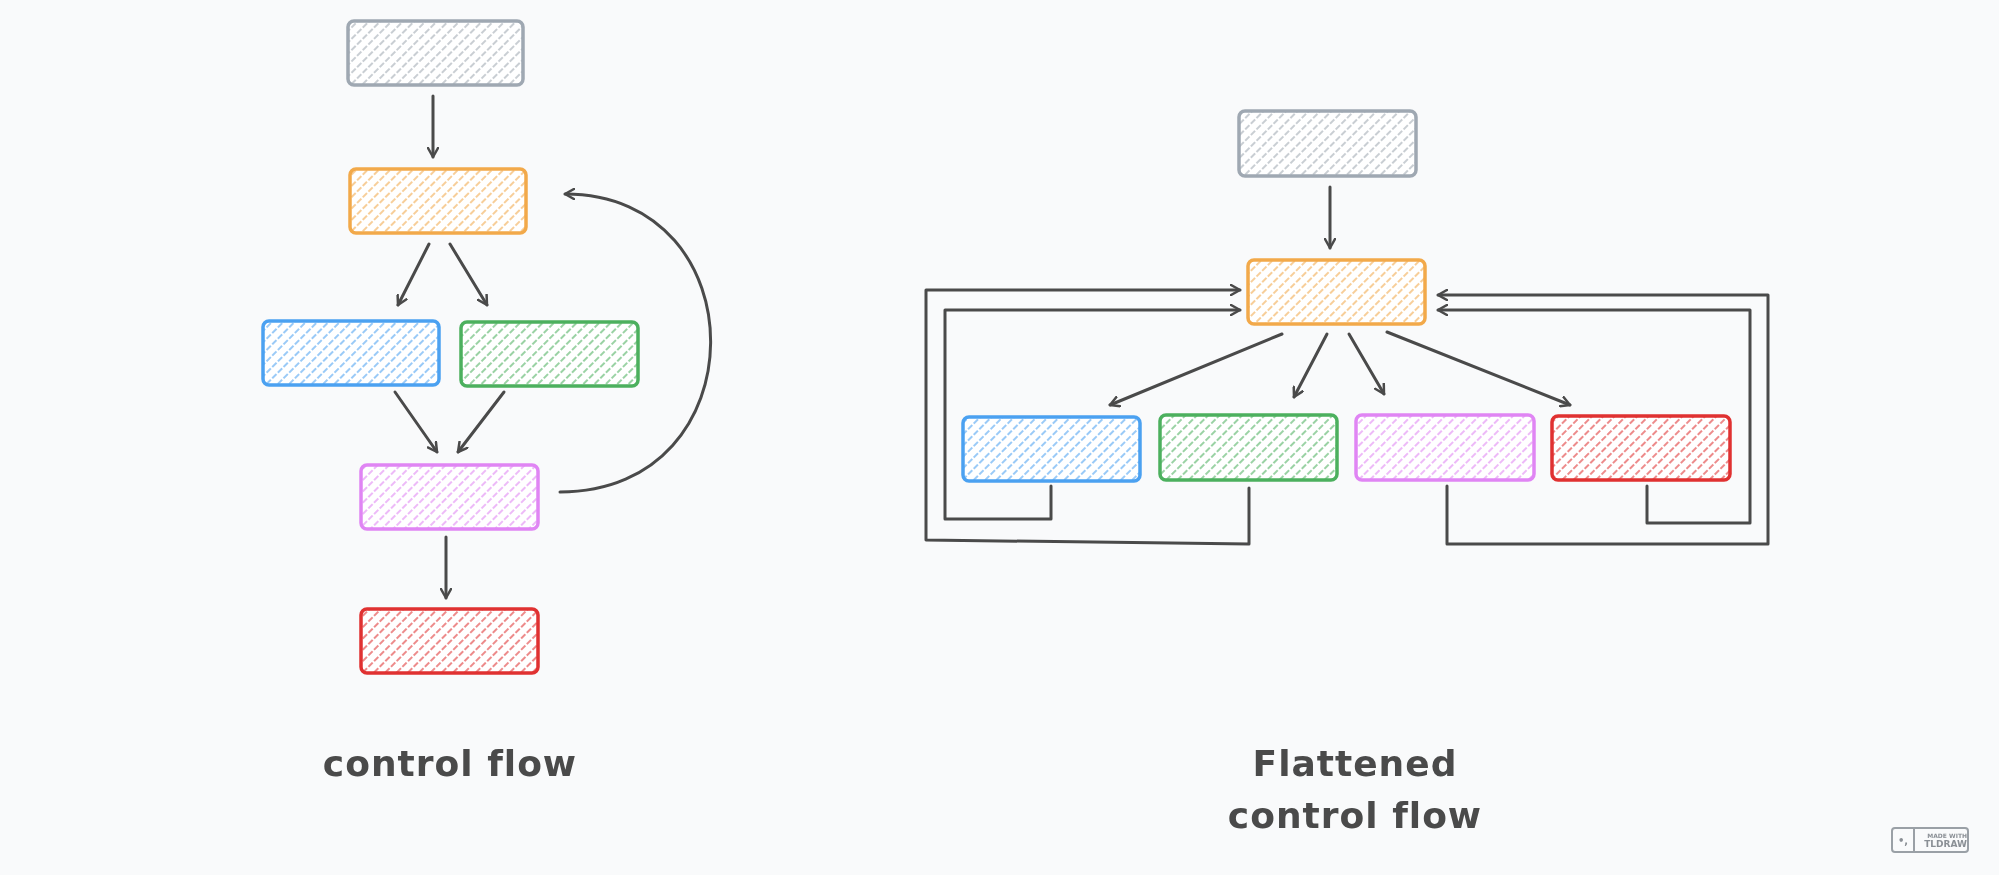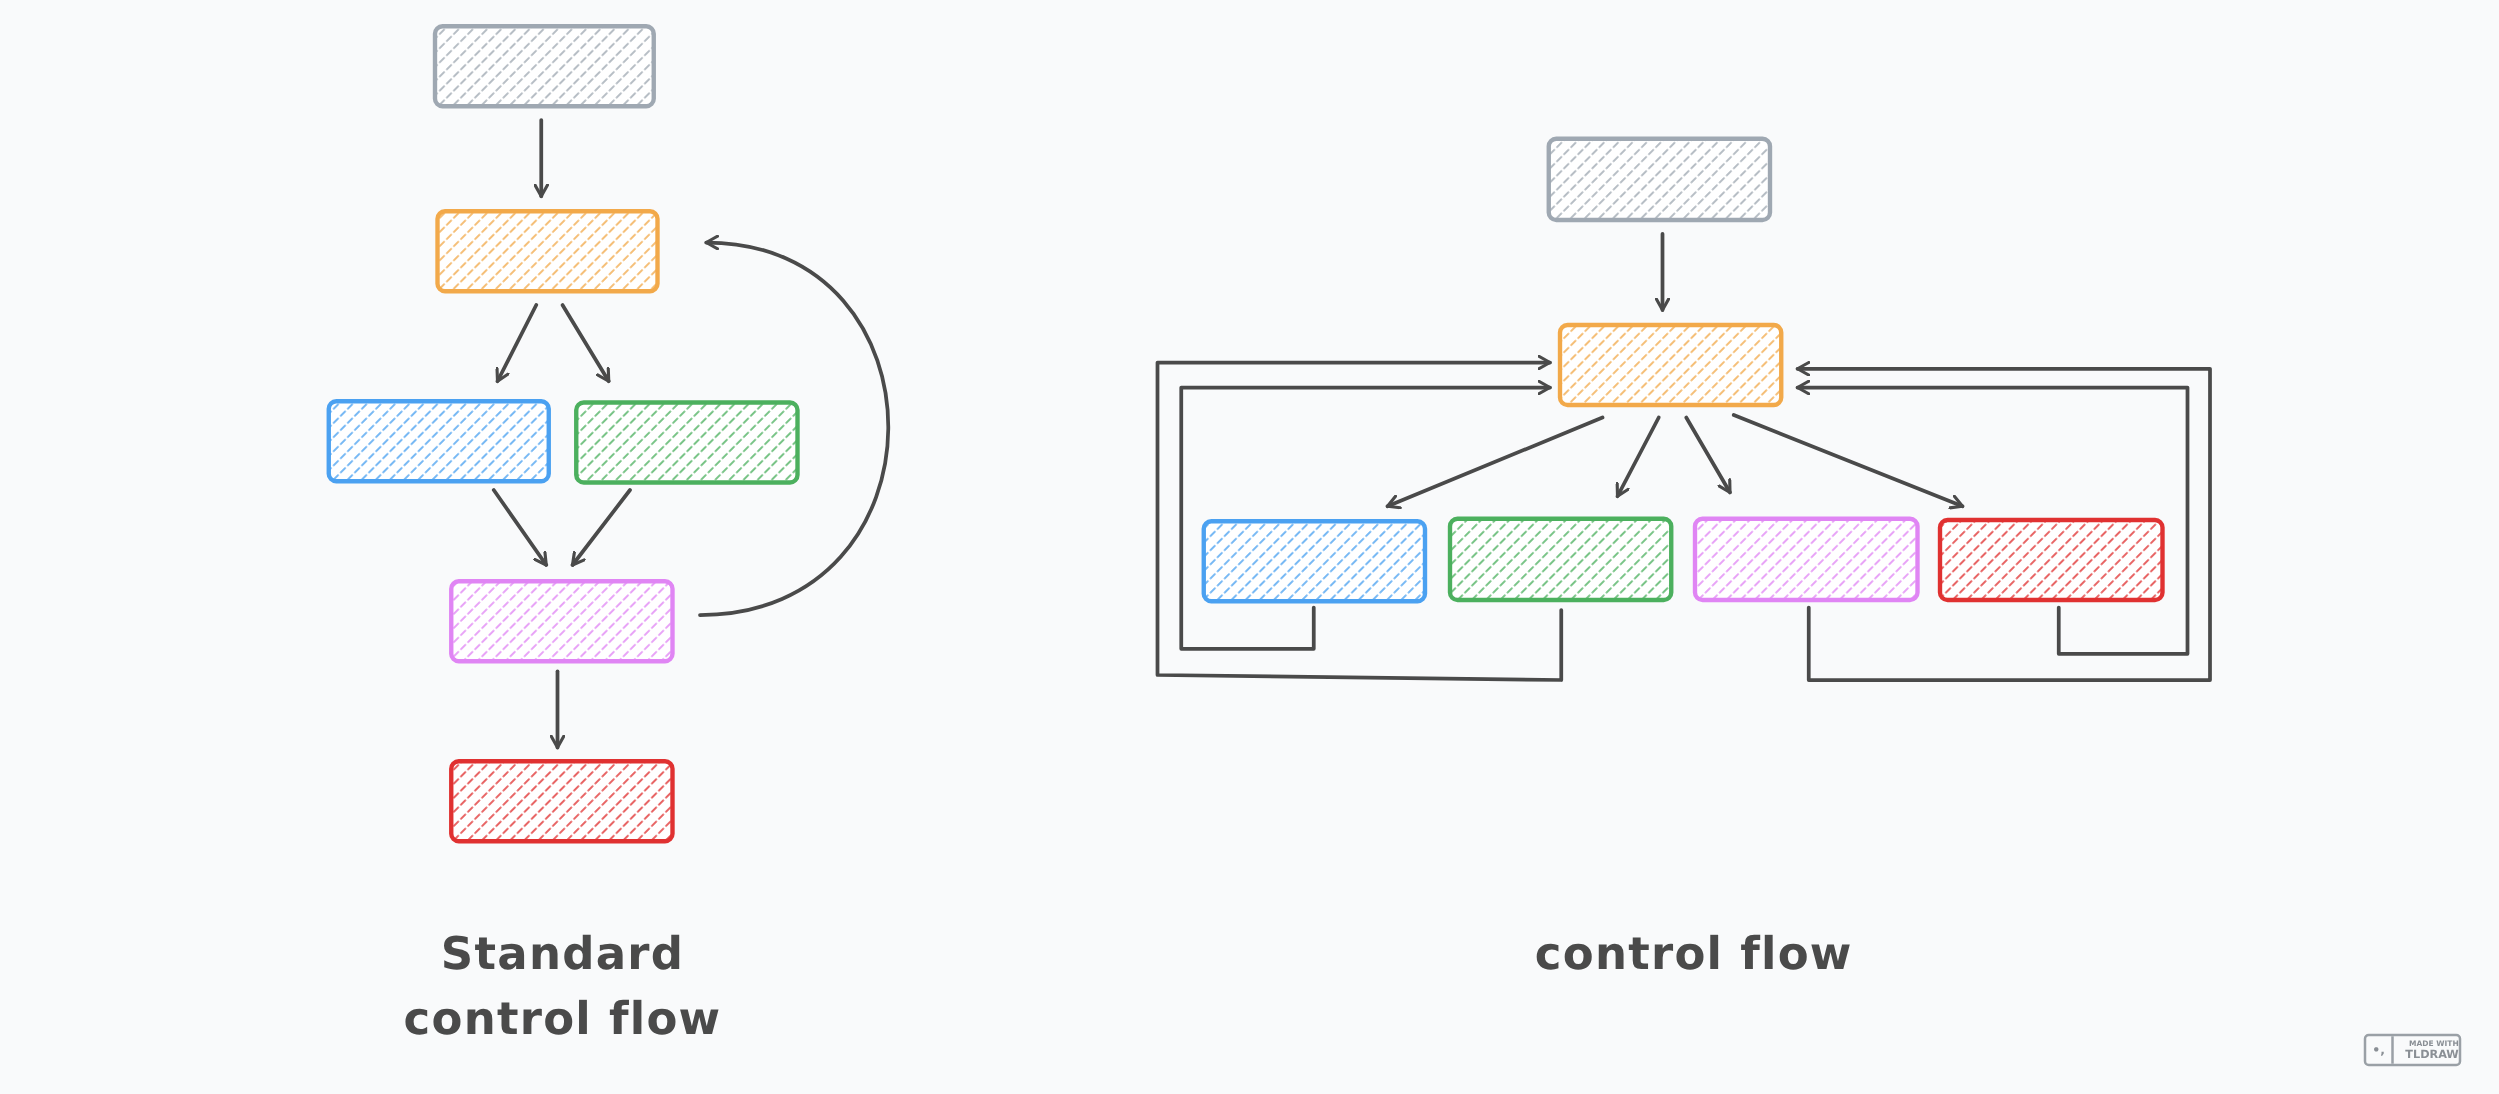--- a/index.html
+++ b/index.html
@@ -104,24 +104,24 @@
       <rect x="1239" y="111" width="177" height="65" rx="6" ry="6" fill="url(#hatch-grey)" stroke="#9fa8b2" stroke-width="3.5"></rect>
       <rect x="1248" y="260" width="177" height="64" rx="6" ry="6" fill="url(#hatch-orange)" stroke="#f2a94a" stroke-width="3.5"></rect>
       <rect x="963" y="417" width="177" height="64" rx="6" ry="6" fill="url(#hatch-blue)" stroke="#4ba1f1" stroke-width="3.5"></rect>
       <rect x="1160" y="415" width="177" height="65" rx="6" ry="6" fill="url(#hatch-green)" stroke="#4cb05e" stroke-width="3.5"></rect>
       <rect x="1356" y="415" width="178" height="65" rx="6" ry="6" fill="url(#hatch-violet)" stroke="#e085f4" stroke-width="3.5"></rect>
       <rect x="1552" y="416" width="178" height="64" rx="6" ry="6" fill="url(#hatch-red)" stroke="#e03131" stroke-width="3.5"></rect>
     </g>
 </svg>
 
 <div class="caption" id="caption-left">
-  <div>Standard</div>
   <div>control flow</div>
 </div>
 <div class="caption" id="caption-right">
+  <div>Flattened</div>
   <div>control flow</div>
 </div>
 
 <div class="badge">
   <div class="logo">•,</div>
   <div class="txt">
     <span class="small">MADE WITH</span>
     <span class="big">TLDRAW</span>
   </div>
 </div>

